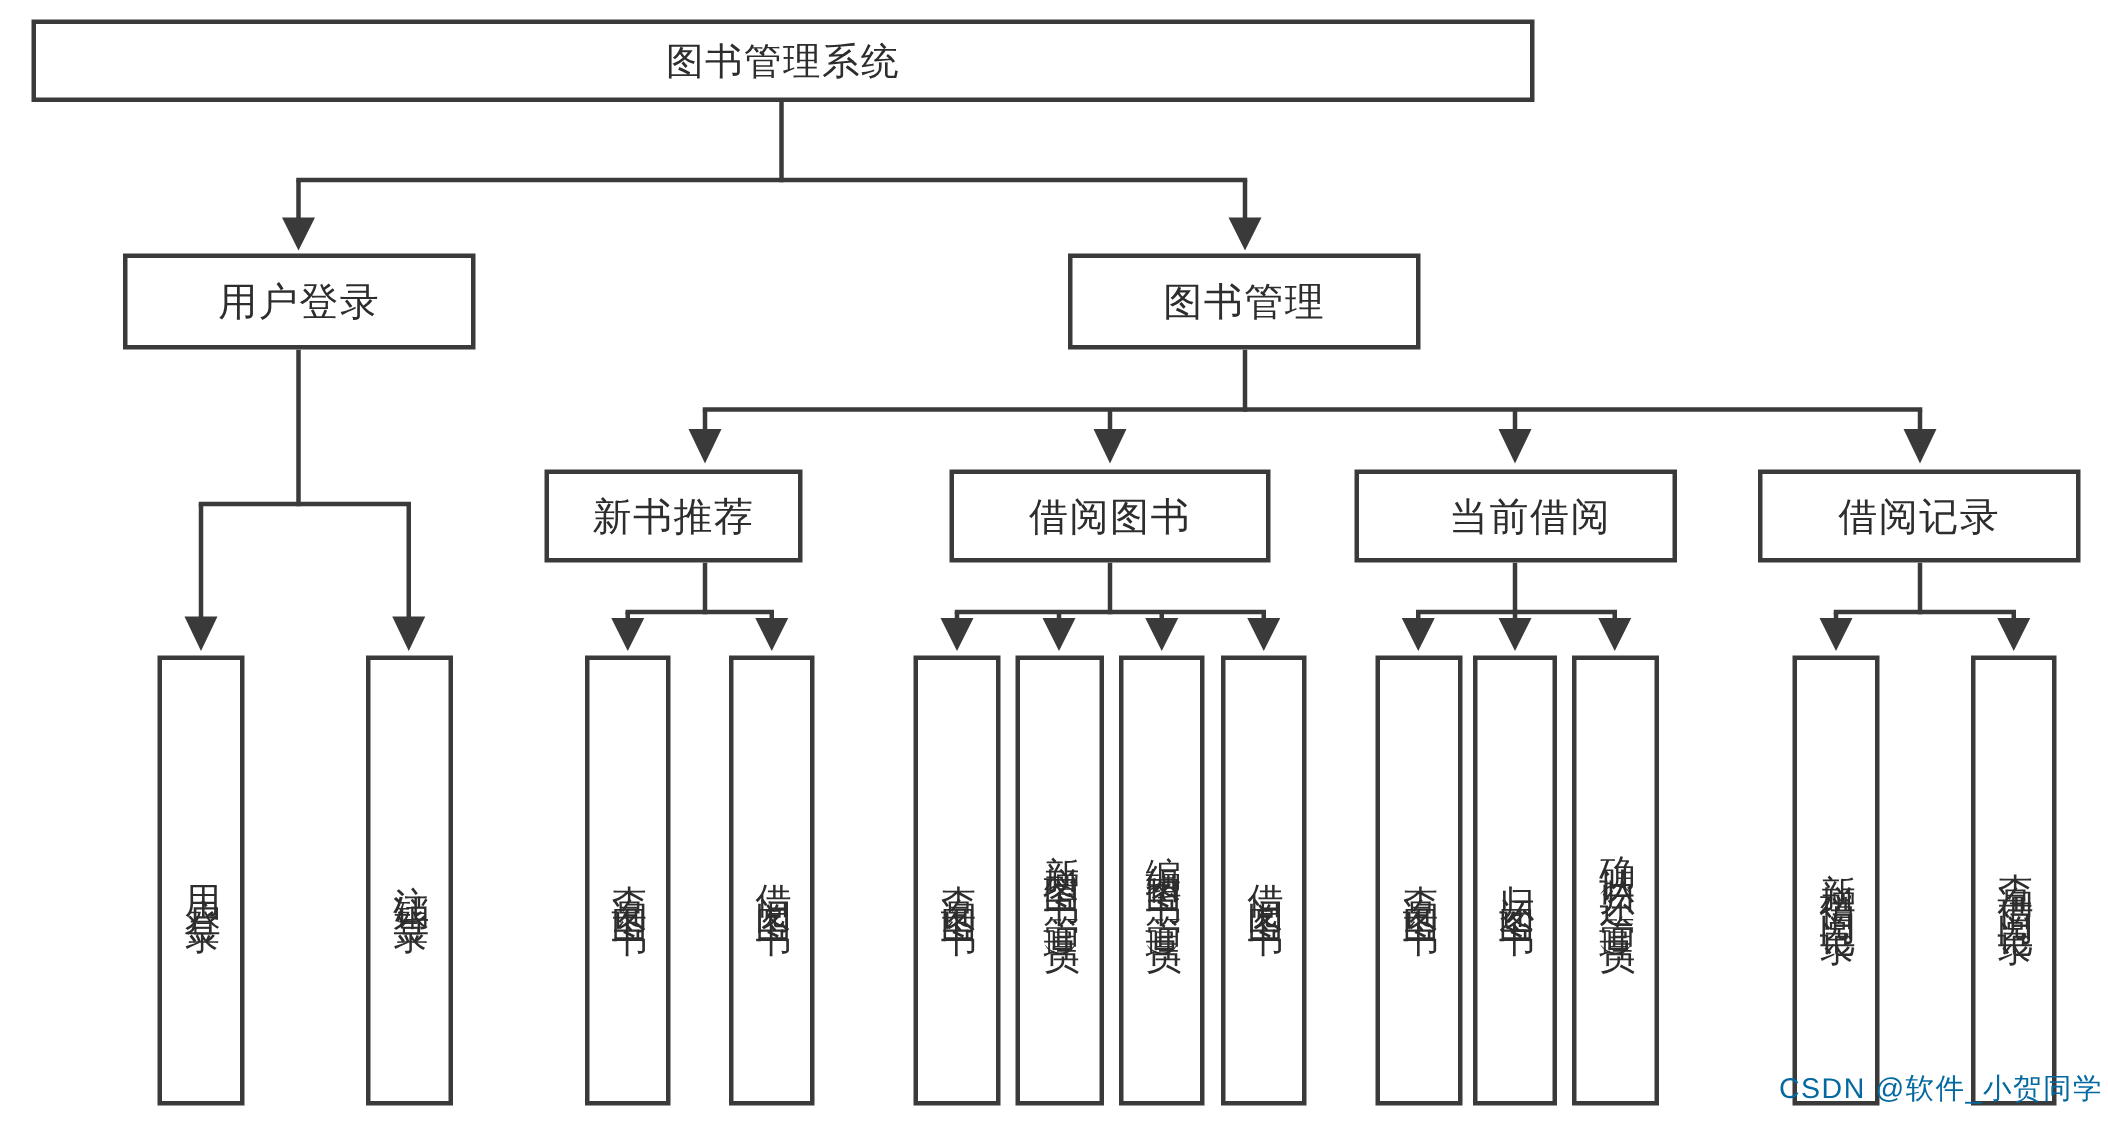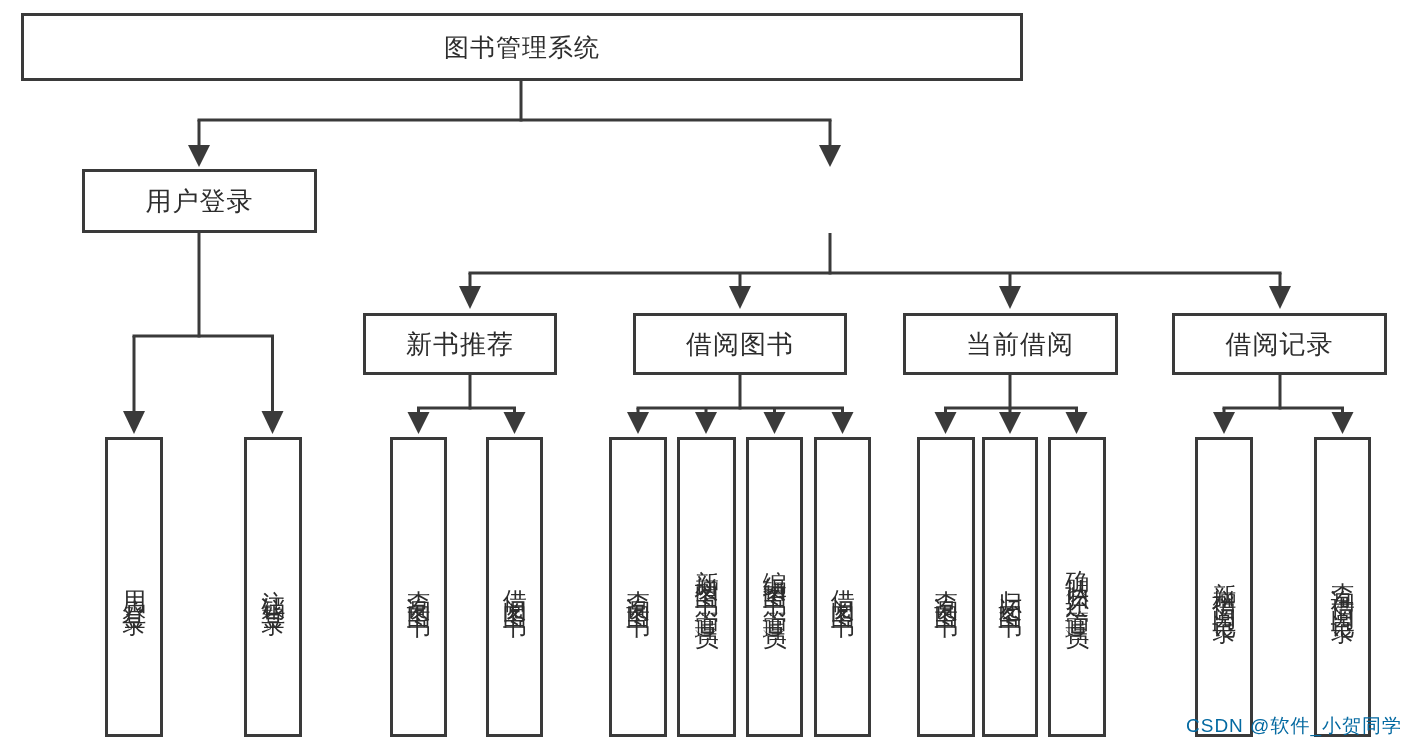--- a/index.html
+++ b/index.html
@@ -129,29 +129,32 @@
       <polygon points="763.5,412 785.5,412 774.5,434"></polygon>
       <polygon points="831.5,412 853.5,412 842.5,434"></polygon>
       <polygon points="934.5,412 956.5,412 945.5,434"></polygon>
       <polygon points="999,412 1021,412 1010,434"></polygon>
       <polygon points="1065.5,412 1087.5,412 1076.5,434"></polygon>
       <polygon points="1213,412 1235,412 1224,434"></polygon>
       <polygon points="1331.5,412 1353.5,412 1342.5,434"></polygon>
     </g>
   </svg>
 
-  <div class="box hbox root" style="left:21px; top:13px; width:1002px; height:68px;">
+  <div class="box hbox root" style="left:21px; top:13px; width:1002px; height:55px;">
     <span>图书管理系统</span>
   </div>
 
   <div class="box hbox" style="left:82px; top:169px; width:235px; height:64px;">
     <span>用户登录</span>
   </div>
-
-  <div class="box hbox" style="left:363px; top:313px; width:194px; height:62px;">
+  <div class="box hbox" style="left:712px; top:169px; width:235px; height:64px;">
+    <span>图书管理</span>
+  </div>
+
+  <div class="box hbox" style="left:363px; top:313px; width:172px; height:62px;">
     <span>新书推荐</span>
   </div>
   <div class="box hbox" style="left:633px; top:313px; width:214px; height:62px;">
     <span>借阅图书</span>
   </div>
   <div class="box hbox" style="left:903px; top:313px; width:215px; height:62px;padding-left:19px;">
     <span>当前借阅</span>
   </div>
   <div class="box hbox" style="left:1172px; top:313px; width:215px; height:62px;">
     <span>借阅记录</span>

